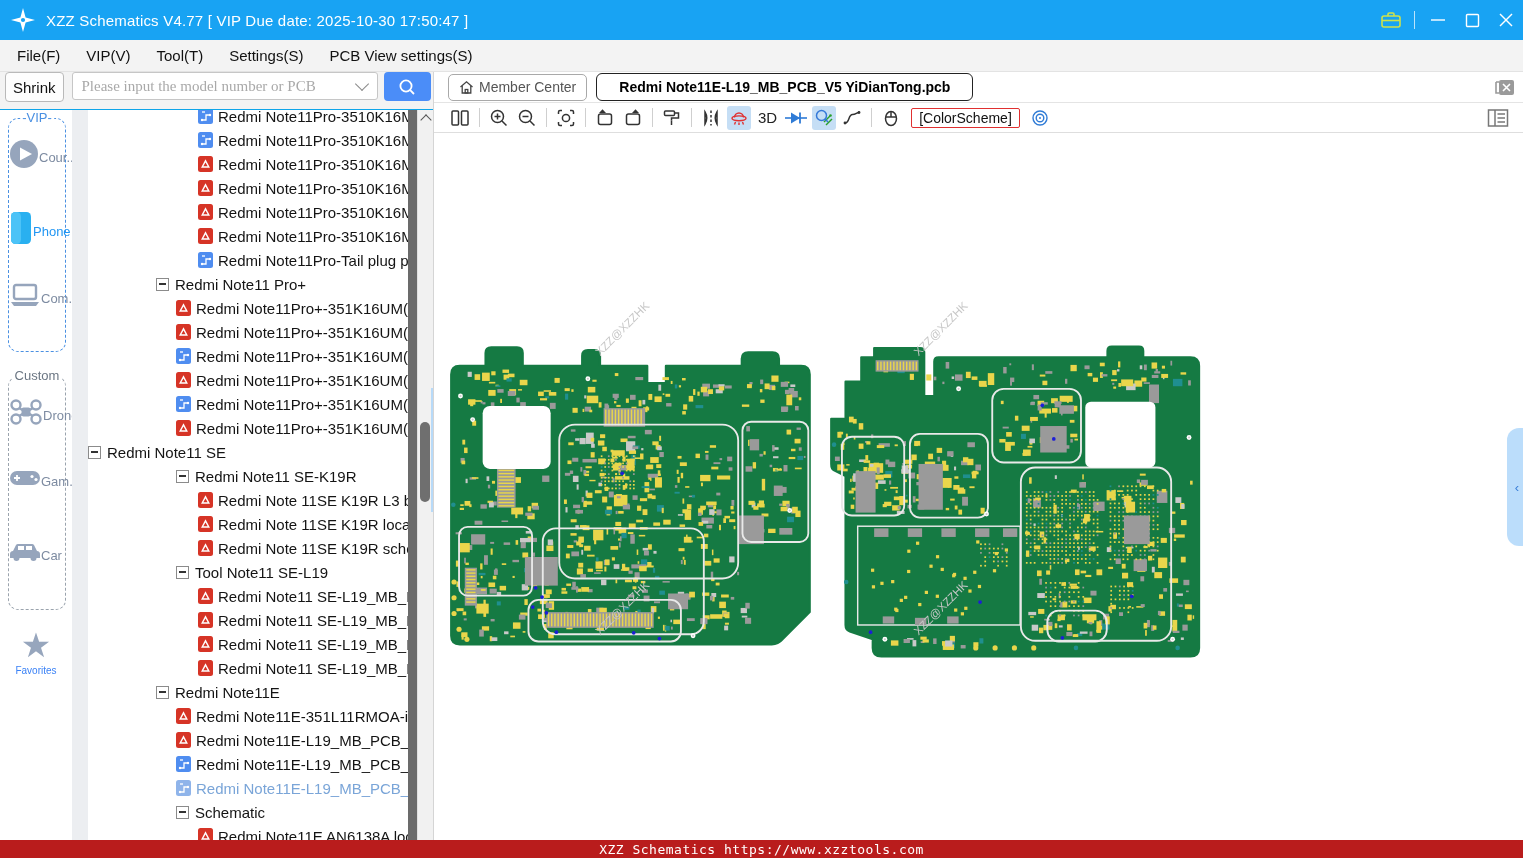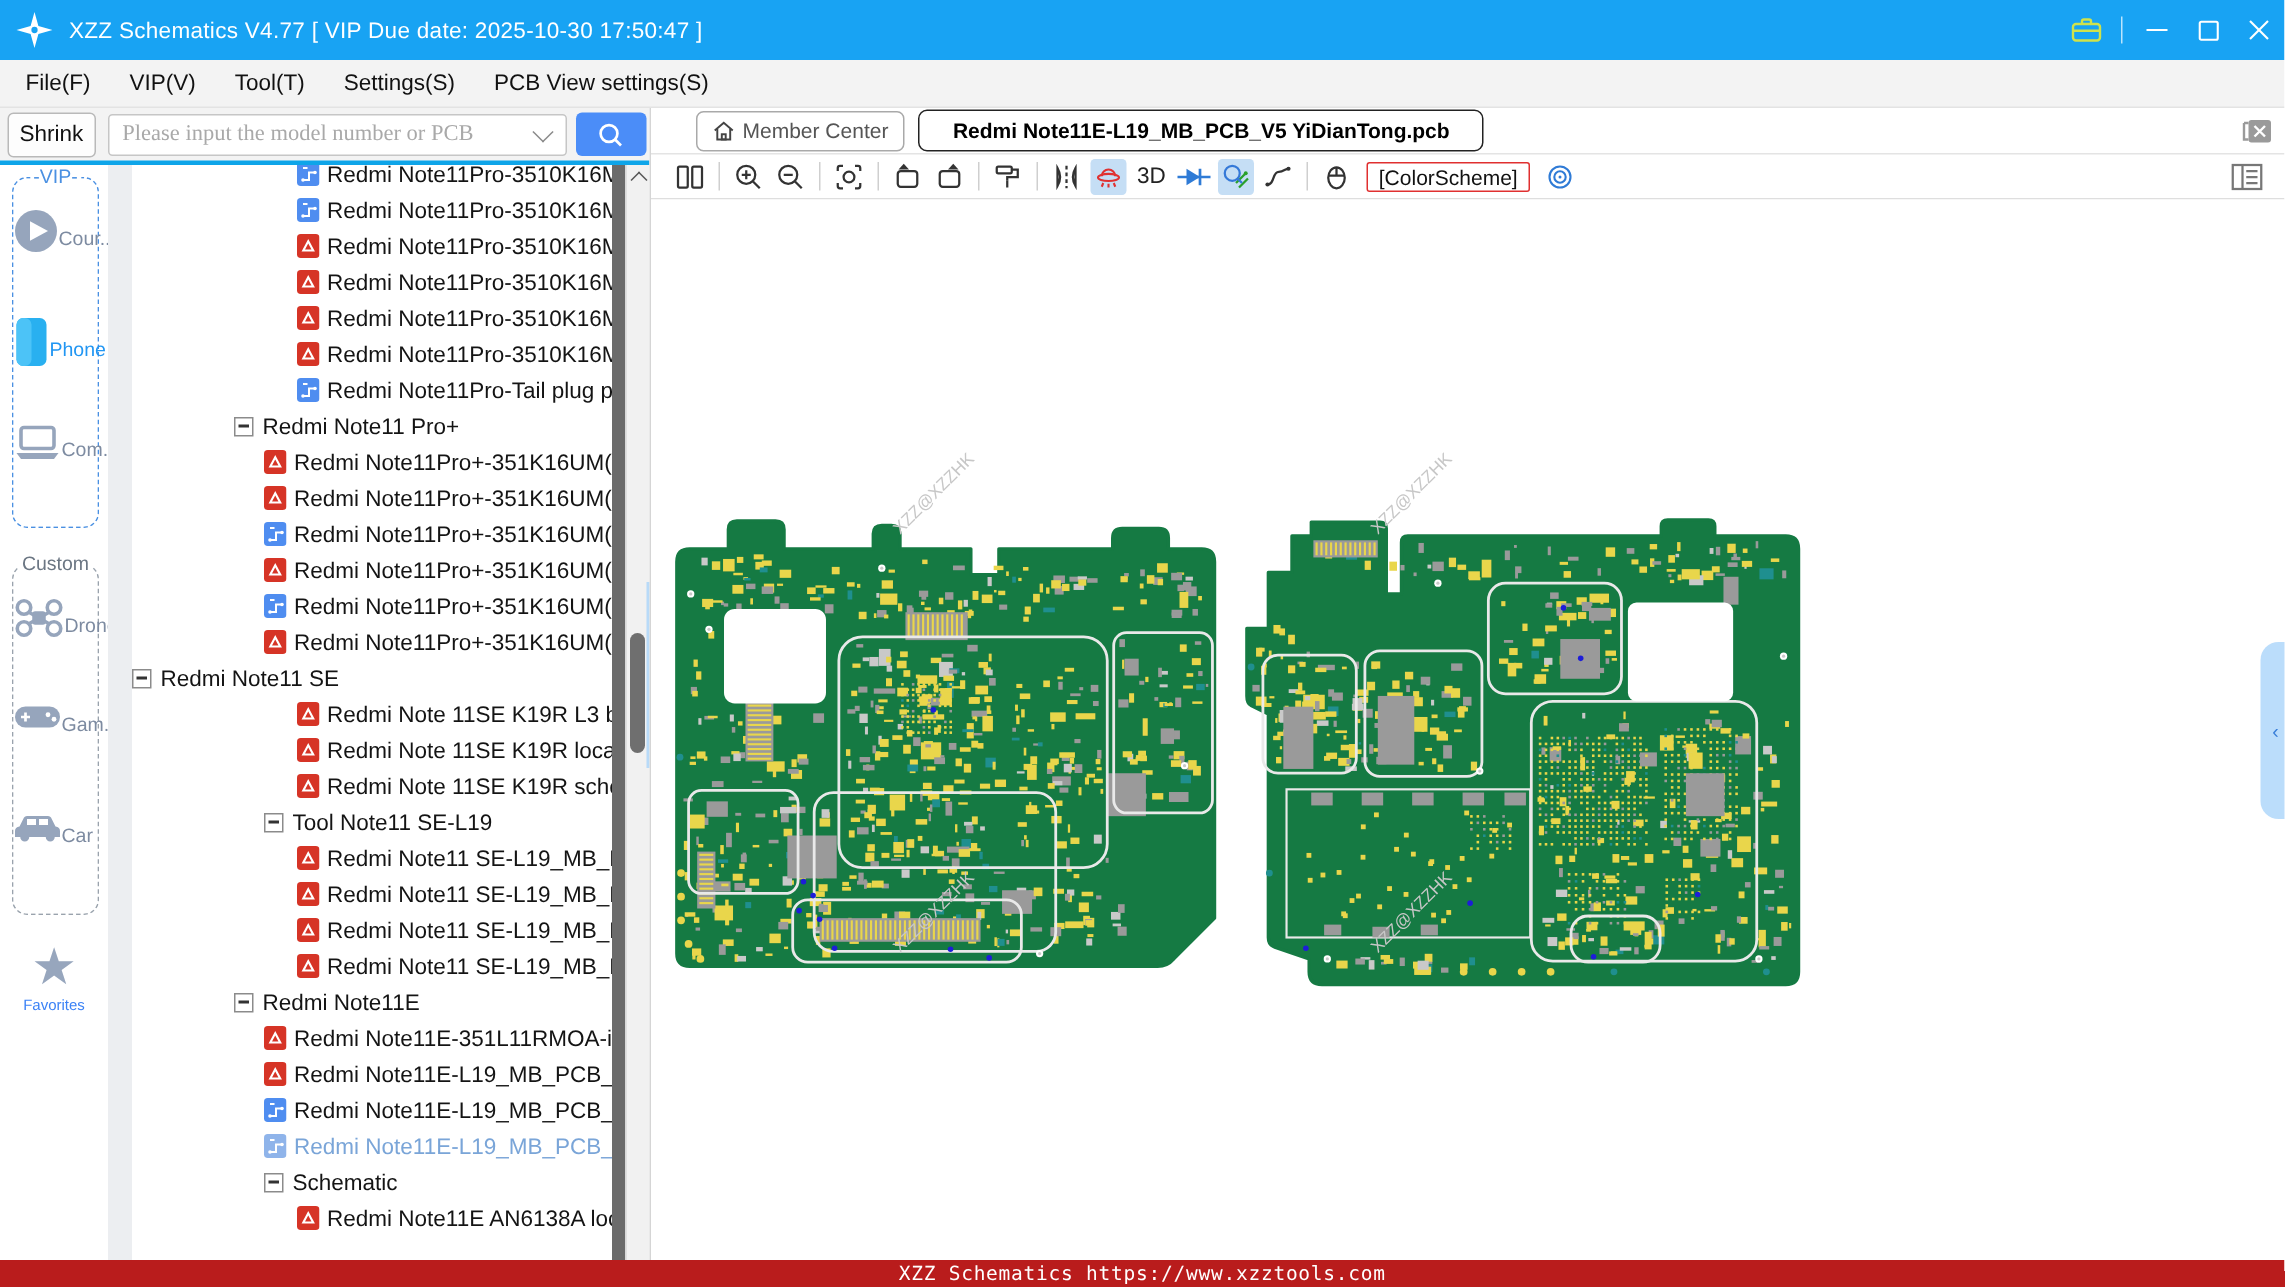--- a/index.html
+++ b/index.html
@@ -11,22 +11,22 @@
   #title-text{color:#fff;font-size:15px;margin-left:10px;letter-spacing:.2px;}
   #app-icon{margin-left:10px;display:flex;}
   #win-controls{margin-left:auto;display:flex;align-items:center;height:100%;}
   .winbtn{width:34px;height:40px;display:flex;align-items:center;justify-content:center;}
   #win-divider{width:1px;height:18px;background:rgba(255,255,255,.7);margin:0 6px;}
   
   #menubar{left:0;top:40px;width:1523px;height:32px;background:#f3f3f3;border-bottom:1px solid #e3e3e3;
            display:flex;align-items:flex-end;padding-left:4px;box-sizing:border-box;}
   .menu-item{font-size:15px;color:#111;padding:0 13px;line-height:31px;cursor:default;}
   
-  #searchrow{left:0;top:72px;width:433px;height:38px;background:#f3f3f3;border-bottom:3px solid #0ea5e9;
-             display:flex;align-items:center;box-sizing:border-box;}
+  #searchrow{left:0;top:72px;width:433px;height:38px;background:#f3f3f3;border-bottom:1px solid #0ea5e9;
+             display:flex;box-sizing:border-box;}
   #shrink-btn{margin-left:5px;height:28px;padding:0 7px;border:1px solid #b9b9b9;border-radius:4px;
               background:#fdfdfd;font-size:15px;color:#111;display:flex;align-items:center;}
   #search-box{margin-left:8px;width:306px;height:28px;background:#fff;border:1px solid #c6c6c6;border-radius:3px;
               display:flex;align-items:center;box-sizing:border-box;}
   #search-input{border:none;outline:none;flex:1;font-size:15px;color:#ef4444;padding:0 0 0 9px;background:transparent;
                 font-family:Liberation Serif, serif;}
   #search-input::placeholder{color:#a9a9a9;}
   #search-chevron{width:9px;height:9px;border-left:1.6px solid #8a8a8a;border-bottom:1.6px solid #8a8a8a;
                   transform:rotate(-45deg);margin:-4px 10px 0 2px;}
   #search-btn{margin-left:6px;width:47px;height:29px;background:#4b8df8;border-radius:4px;
@@ -57,21 +57,21 @@
              border-top:1.6px solid #555;transform:rotate(45deg);}
   #scroll-thumb{position:absolute;left:2px;top:312px;width:10px;height:80px;background:#6f6f6f;border-radius:5px;}
   .flyout{background:rgba(170,212,250,.8);display:flex;align-items:center;justify-content:center;
           color:#3a7fd9;font-size:13px;}
   #flyout-left{left:431px;top:388px;width:18px;height:124px;border-radius:0 10px 10px 0;}
   #flyout-right{left:1506px;top:428px;width:20px;height:118px;border-radius:12px 0 0 12px;}
   
   #viewer{left:433px;top:72px;width:1090px;height:768px;background:#fff;border-left:1px solid #d5d5d5;box-sizing:border-box;}
   #viewer-header{position:absolute;left:0;top:0;width:100%;height:31px;border-bottom:1px solid #e4e4e4;
                  display:flex;align-items:center;box-sizing:border-box;}
-  #member-btn{margin-left:30px;height:25px;padding:0 10px;border:1px solid #a9a9a9;border-radius:5px;
+  #member-btn{margin-left:14px;height:25px;padding:0 10px;border:1px solid #a9a9a9;border-radius:5px;
               display:flex;align-items:center;gap:5px;font-size:14px;color:#555;background:#fff;}
   #pcb-tab{margin-left:9px;height:26px;padding:0 22px;border:1.6px solid #222;border-radius:6px;
            display:flex;align-items:center;font-size:14px;font-weight:bold;color:#000;background:#fff;}
   #closetab{margin-left:auto;margin-right:8px;display:flex;}
   #viewer-toolbar{position:absolute;left:0;top:31px;width:100%;height:30px;border-bottom:1px solid #dedede;
                   display:flex;align-items:center;box-sizing:border-box;padding-left:12px;}
   .tbico{width:24px;height:24px;display:flex;align-items:center;justify-content:center;margin:0 2px;border-radius:3px;}
   .tbico.active{background:#c5def5;}
   .tbsep{width:1px;height:19px;background:#cfcfcf;margin:0 5px;}
   #tb-3d{font-size:15px;color:#222;margin:0 5px;}
@@ -343,20 +343,24 @@
           <svg width="15" height="16" viewBox="0 0 15 16">
             <rect width="15" height="16" rx="2.5" fill="#d63426"></rect>
             <path d="M4.2,11 L7.5,4.8 L10.8,11 Z" fill="none" stroke="#fff" stroke-width="1.4"></path>
           </svg>
         </span>
         <span>Redmi Note11Pro+-351K16UM(</span>
       </div>
       <div class="tree-row" style="">
         <span class="expand-box"></span>
         <span>Redmi Note11 SE</span>
+      </div>
+      <div class="tree-row" style="padding-left: 88px;">
+        <span class="expand-box"></span>
+        <span>Redmi Note11 SE-K19R</span>
       </div>
       <div class="tree-row" style="padding-left: 110px;">
         <span class="fico">
           <svg width="15" height="16" viewBox="0 0 15 16">
             <rect width="15" height="16" rx="2.5" fill="#d63426"></rect>
             <path d="M4.2,11 L7.5,4.8 L10.8,11 Z" fill="none" stroke="#fff" stroke-width="1.4"></path>
           </svg>
         </span>
         <span>Redmi Note 11SE K19R L3 bl</span>
       </div>

